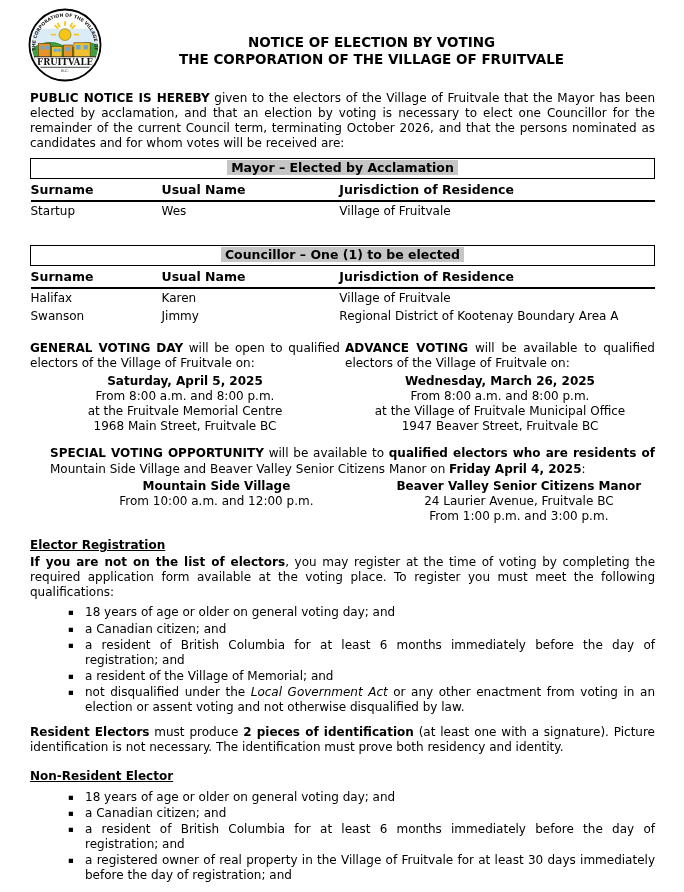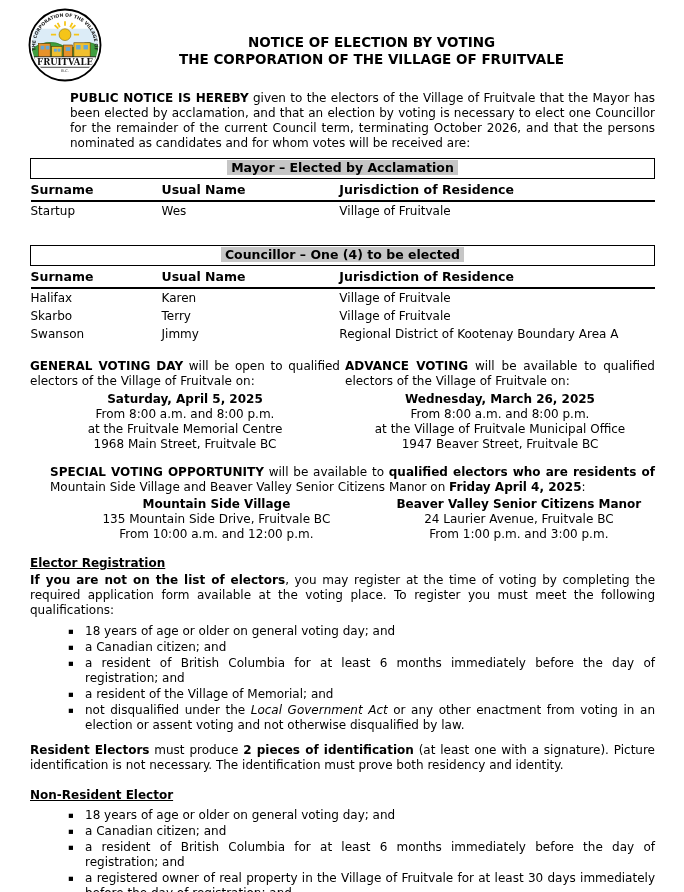--- a/index.html
+++ b/index.html
@@ -11,21 +11,21 @@
   }
   .page{padding:8px 29px 0 30px;}
   
   .header{position:relative;height:78px;}
   .logo{position:absolute;left:-2px;top:0;width:74px;height:74px;}
   .titles{text-align:center;padding:26px 0 0 58px;}
   .title-line{font-weight:bold;font-size:13.5px;line-height:1.25;}
   
   p{margin:0;}
   .just{text-align:justify;}
-  .intro{margin-top:5px;margin-left:40px;}
+  .intro{margin-top:5px;}
   b,.b{font-weight:bold;}
   
   table.cand{width:100%;border-collapse:collapse;margin-top:7px;}
   table.cand .title-cell{border:1.5px solid #000;text-align:center;padding:1px 0 2px;font-size:12.5px;}
   table.cand .hl{background:#c6c6c6;padding:0 4px;font-weight:bold;}
   table.cand th.colhead{text-align:left;font-weight:bold;border-bottom:2.5px solid #000;padding:3px 0 2px;font-size:12.5px;}
   table.cand td{padding:2px 0 1px;vertical-align:top;}
   .tbl-gap{height:18px;}
   
   .vote-cols{display:flex;gap:5px;margin-top:16px;}
@@ -128,35 +128,30 @@
   <div class="tbl-gap"></div>
 
   <table class="cand">
     <colgroup>
         <col style="width:21%">
         <col style="width:28.5%">
         <col style="width:50.5%">
       </colgroup>
     <tbody>
         <tr>
-          <td class="title-cell" colspan="3"><span class="hl">Councillor – One (4) to be elected</span></td>
+          <td class="title-cell" colspan="3"><span class="hl">Councillor – One (1) to be elected</span></td>
         </tr>
     <tr>
       <th class="colhead">Surname</th>
       <th class="colhead">Usual Name</th>
       <th class="colhead">Jurisdiction of Residence</th>
     </tr>
     <tr>
       <td>Halifax</td>
       <td>Karen</td>
-      <td>Village of Fruitvale</td>
-    </tr>
-    <tr>
-      <td>Skarbo</td>
-      <td>Terry</td>
       <td>Village of Fruitvale</td>
     </tr>
     <tr>
       <td>Swanson</td>
       <td>Jimmy</td>
       <td>Regional District of Kootenay Boundary Area A</td>
     </tr>
   </tbody>
     </table>
 
@@ -179,21 +174,20 @@
         <div>1947 Beaver Street, Fruitvale BC</div>
       </div>
     </div>
   </div>
 
   <div class="special">
     <p class="just"><span style="font-weight: bold;">SPECIAL VOTING OPPORTUNITY</span><span> will be available to </span><span style="font-weight: bold;">qualified electors who are residents of</span><span> Mountain Side Village and Beaver Valley Senior Citizens Manor on </span><span style="font-weight: bold;">Friday April 4, 2025</span><span>:</span></p>
     <div class="spec-cols">
       <div class="spec-col-l">
         <div class="b">Mountain Side Village</div>
-        <div>135 Mountain Side Drive, Fruitvale BC</div>
         <div>From 10:00 a.m. and 12:00 p.m.</div>
       </div>
       <div class="spec-col-r">
         <div class="b">Beaver Valley Senior Citizens Manor</div>
         <div>24 Laurier Avenue, Fruitvale BC</div>
         <div>From 1:00 p.m. and 3:00 p.m.</div>
       </div>
     </div>
   </div>
 

